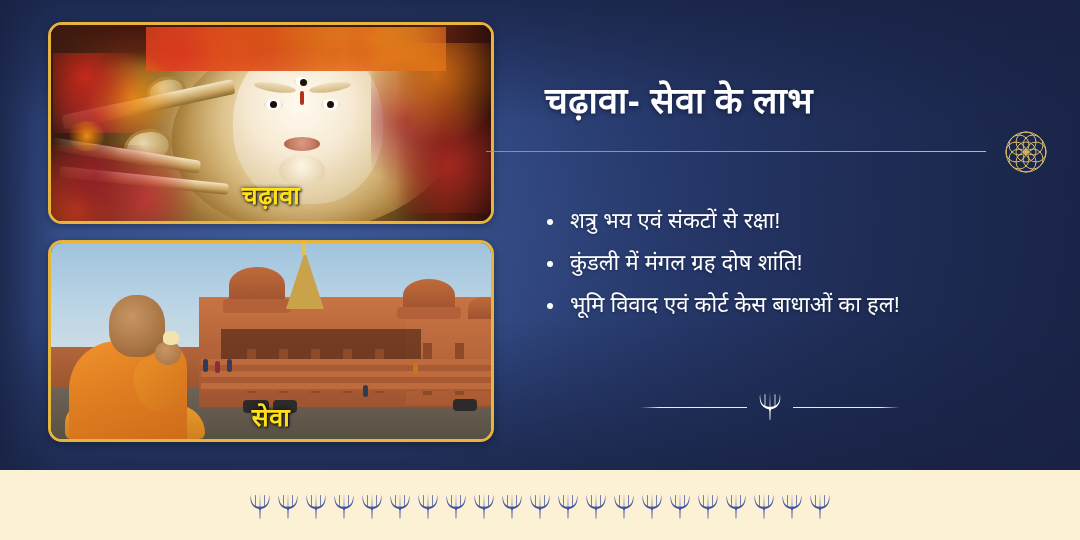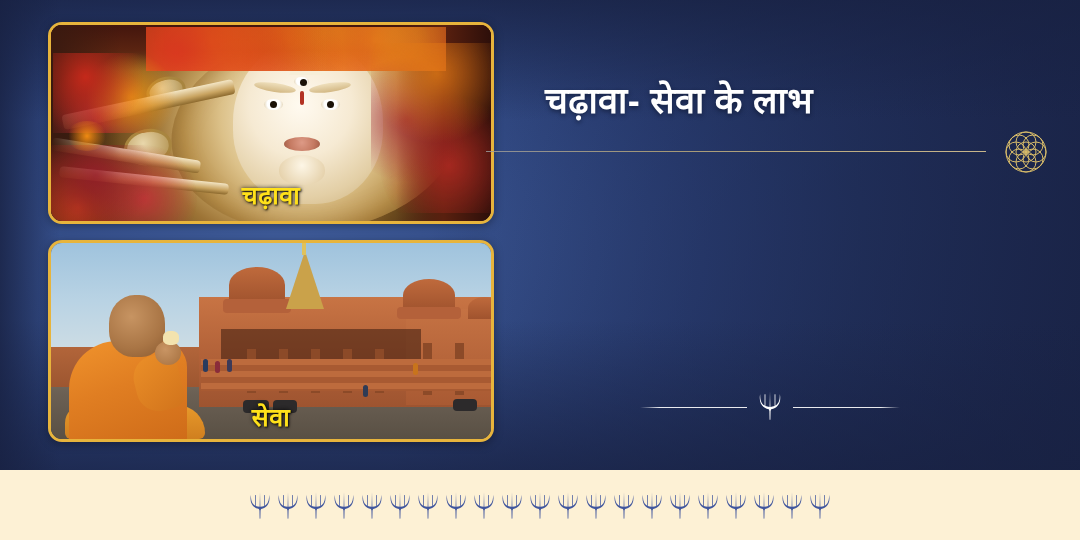--- a/index.html
+++ b/index.html
@@ -346,20 +346,25 @@
         <circle cx="14" cy="24" r="10"></circle>
         <circle cx="34" cy="24" r="10"></circle>
         <circle cx="17" cy="17" r="10"></circle>
         <circle cx="31" cy="17" r="10"></circle>
         <circle cx="17" cy="31" r="10"></circle>
         <circle cx="31" cy="31" r="10"></circle>
       </g>
     </svg>
   </div>
 
+  <ul class="bullets">
+    <li>शत्रु भय एवं संकटों से रक्षा!</li>
+    <li>कुंडली में मंगल ग्रह दोष शांति!</li>
+    <li>भूमि विवाद एवं कोर्ट केस बाधाओं का हल!</li>
+  </ul>
 
   <div class="divider">
     <span class="dline left"></span>
     <span class="dtri">
       <svg width="26" height="30" viewBox="0 0 26 30">
         <path d="M3.2 4.0 C3.0 10.5 4.6 14.0 7.6 15.6 L7.6 4.6 C7.6 4.1 8.4 4.1 8.4 4.6 L8.4 16.0
                  C9.8 16.5 11.2 16.8 12.6 16.9 L13 1.2 L13.4 16.9 C14.8 16.8 16.2 16.5 17.6 16.0
                  L17.6 4.6 C17.6 4.1 18.4 4.1 18.4 4.6 L18.4 15.6 C21.4 14.0 23.0 10.5 22.8 4.0
                  C24.6 12.0 21.0 18.2 14.2 19.3 L13.6 21.0 L13.4 29.5 L13 29.9 L12.6 29.5
                  L12.4 21.0 L11.8 19.3 C5.0 18.2 1.4 12.0 3.2 4.0 Z" fill="#ffffff"></path>

